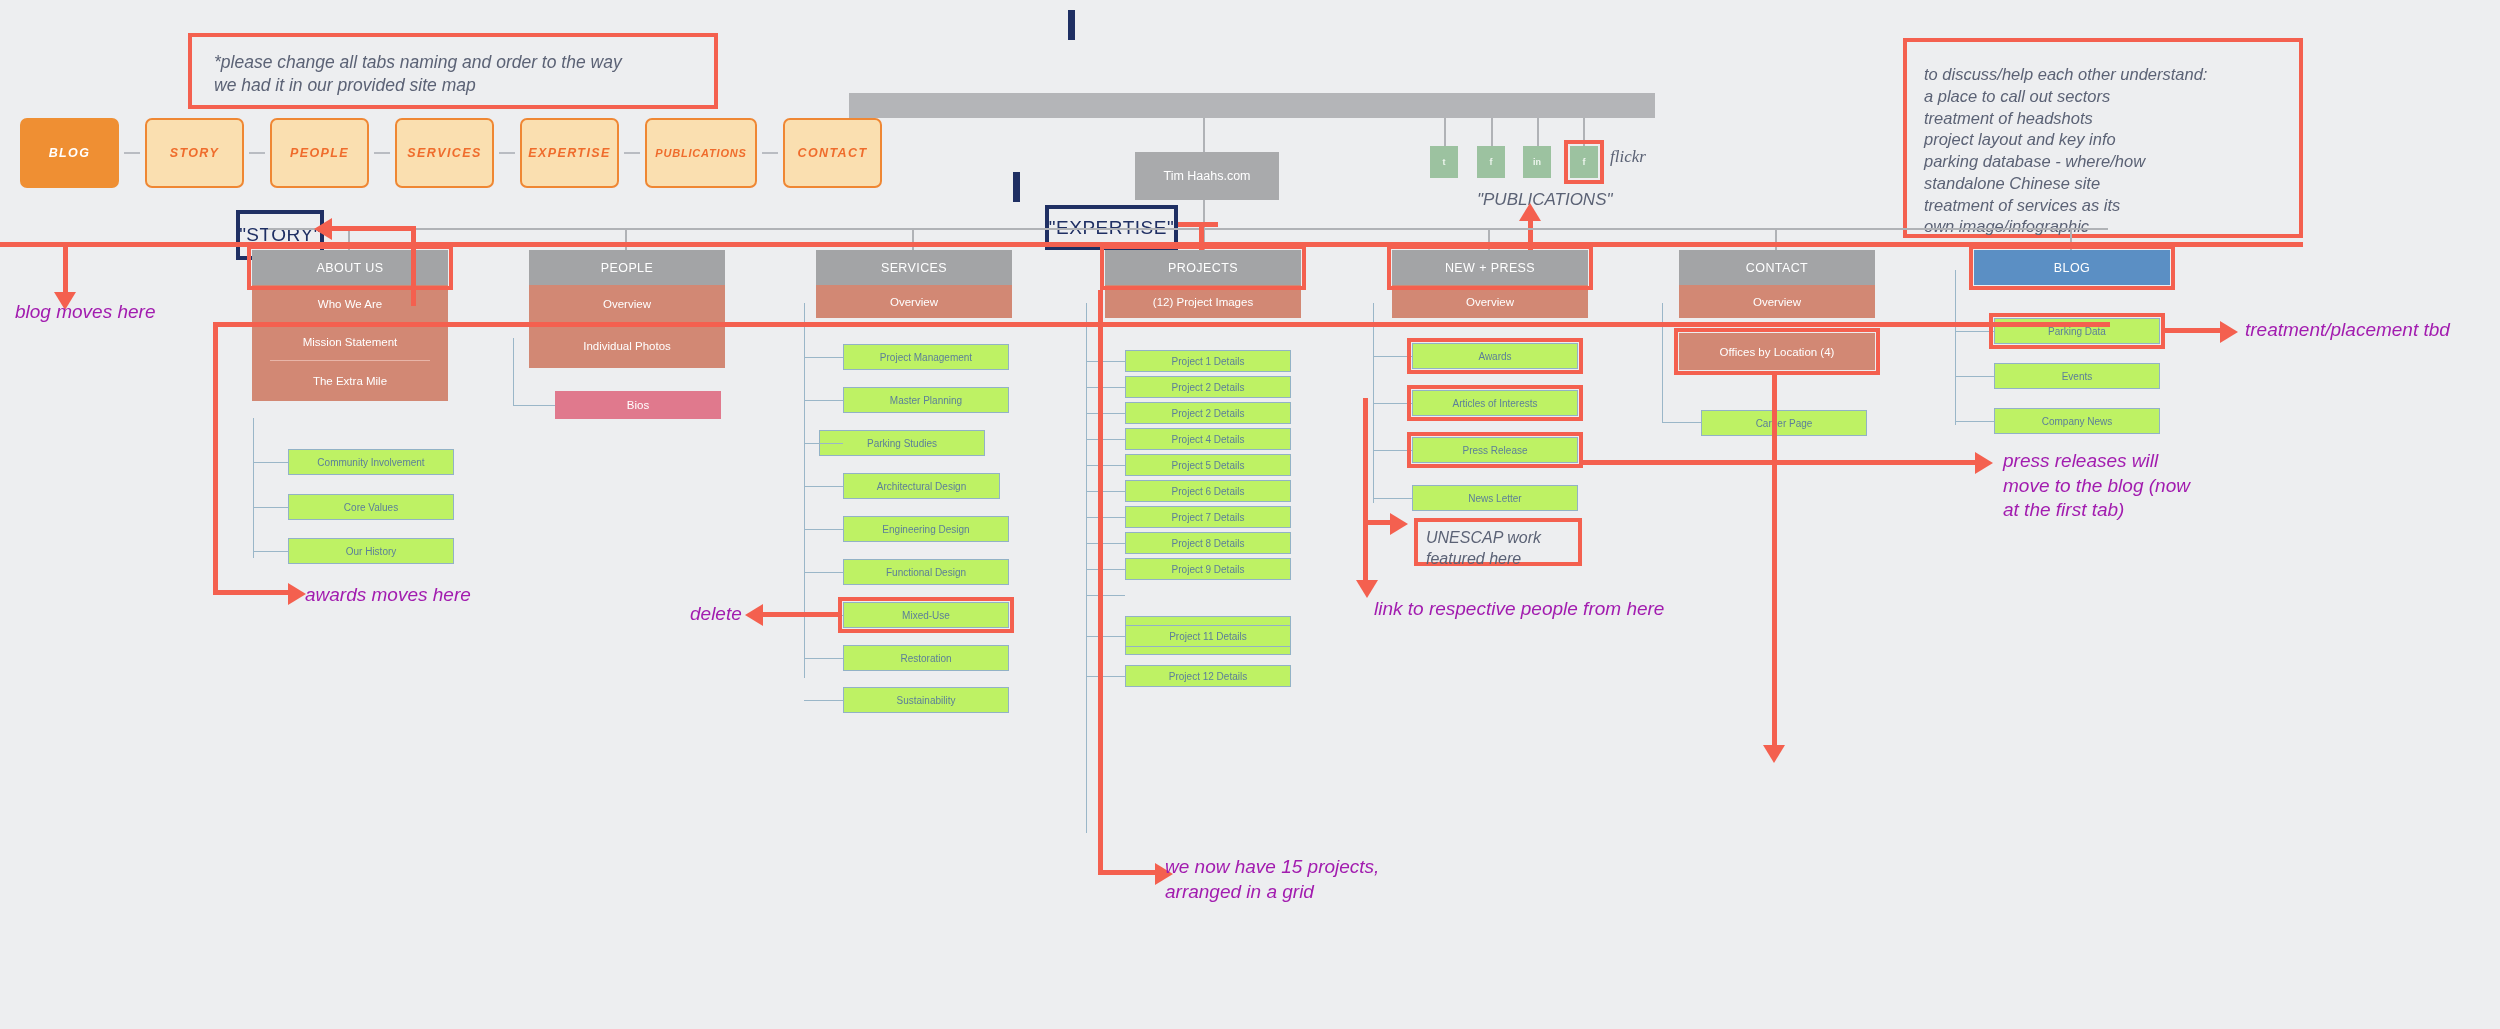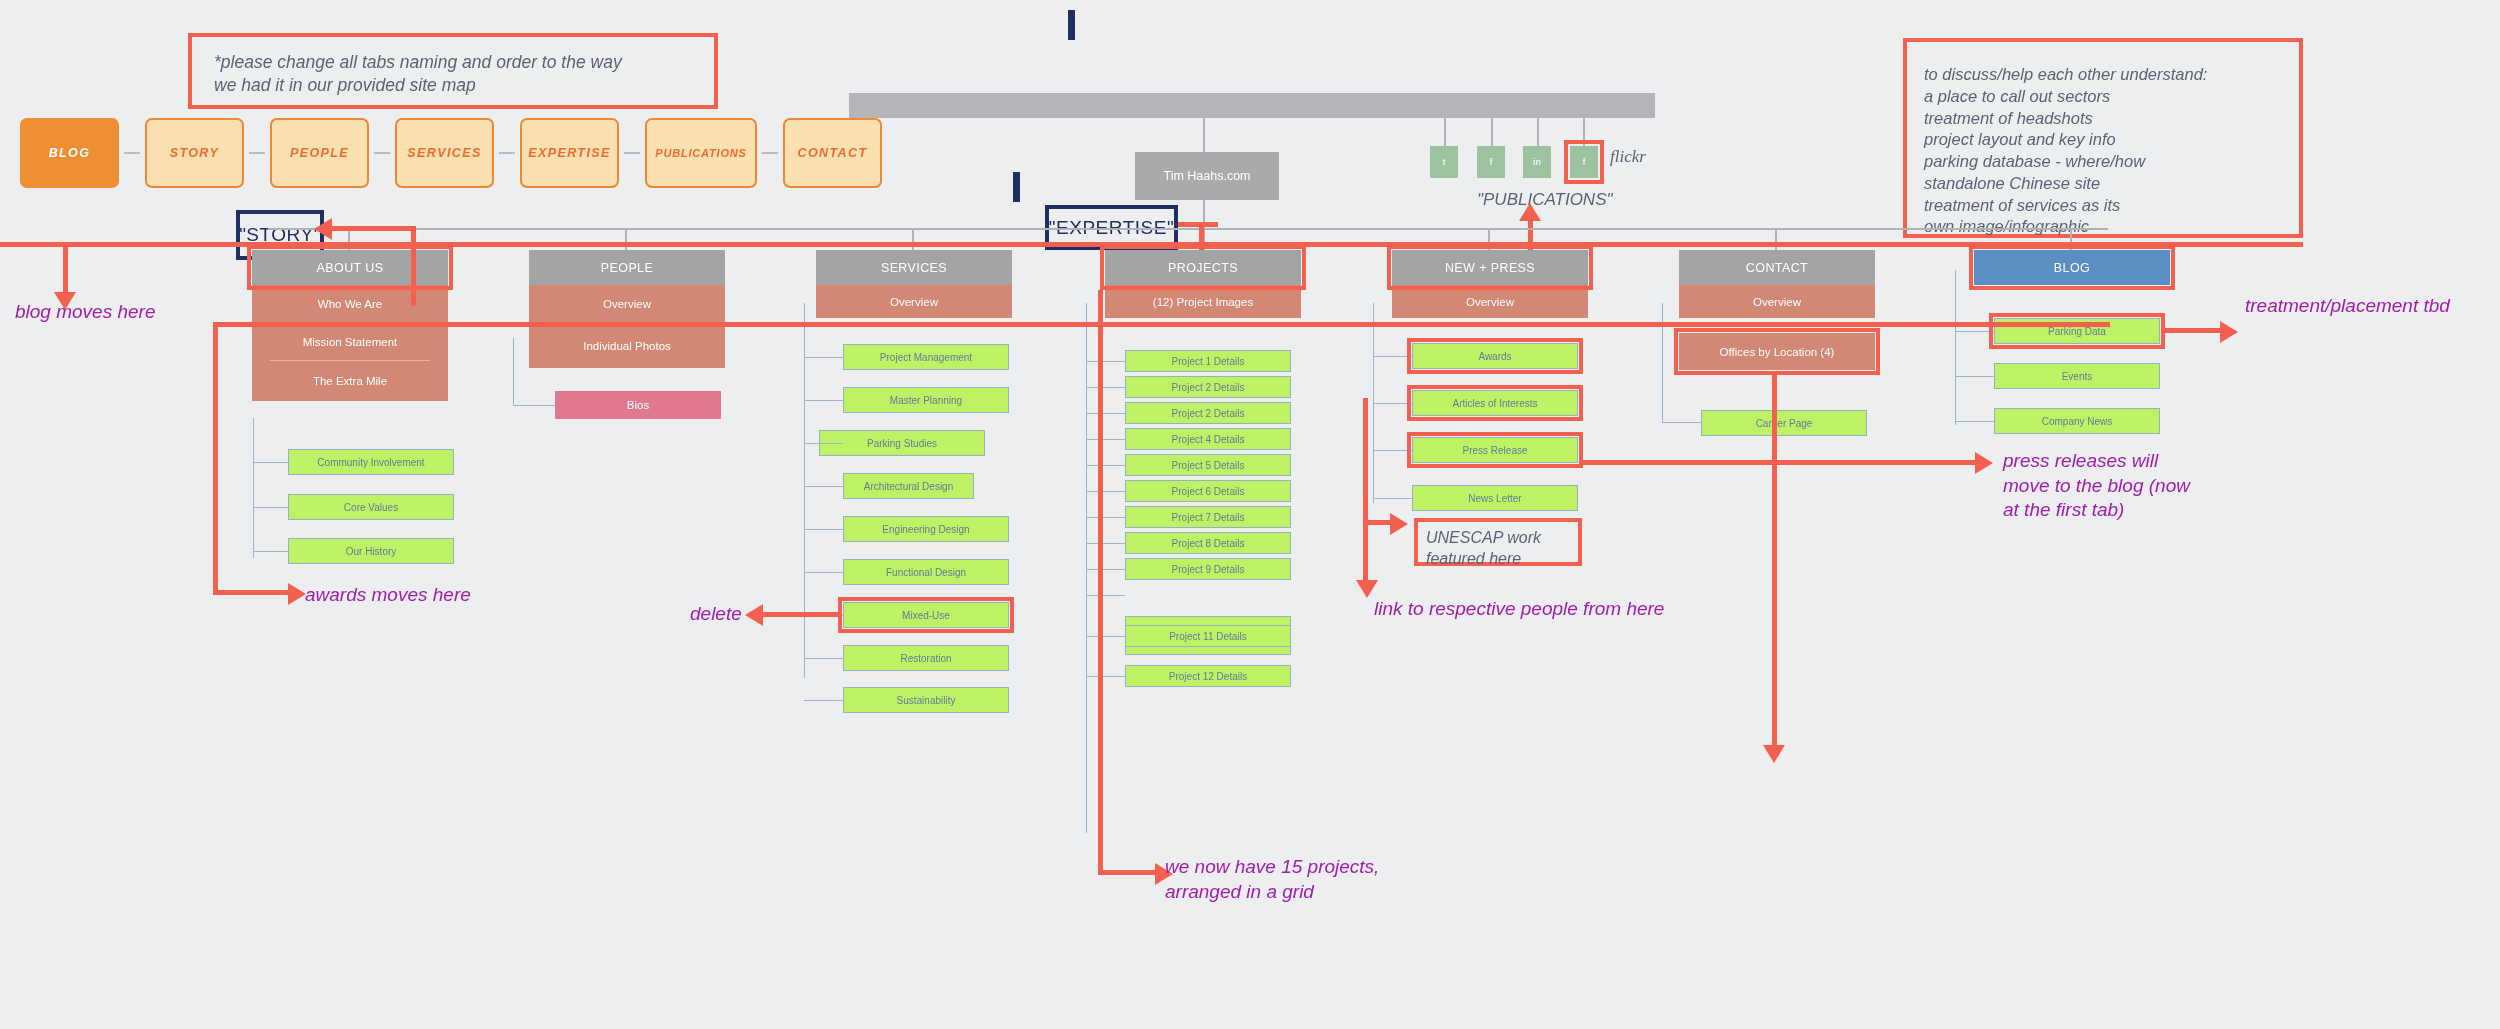--- a/index.html
+++ b/index.html
@@ -202,21 +202,21 @@
   <div class="colhead" style="left:816px;top:250px;width:196px;height:35px;">SERVICES</div>
   <div class="sub" style="left:816px;top:285px;width:196px;height:33px;">Overview</div>
 
   <div class="conn" style="left:804px;top:303px;width:1px;height:375px;"></div>
   <div class="leaf" style="left:843px;top:344px;width:166px;height:26px;">Project Management</div>
   <div class="conn" style="left:804px;top:357px;width:39px;height:1px;"></div>
   <div class="leaf" style="left:843px;top:387px;width:166px;height:26px;">Master Planning</div>
   <div class="conn" style="left:804px;top:400px;width:39px;height:1px;"></div>
   <div class="leaf" style="left:819px;top:430px;width:166px;height:26px;">Parking Studies</div>
   <div class="conn" style="left:804px;top:443px;width:39px;height:1px;"></div>
-  <div class="leaf" style="left:843px;top:473px;width:131px;height:26px;">Architectural Design</div>
+  <div class="leaf" style="left:843px;top:473px;width:157px;height:26px;">Architectural Design</div>
   <div class="conn" style="left:804px;top:486px;width:39px;height:1px;"></div>
   <div class="leaf" style="left:843px;top:516px;width:166px;height:26px;">Engineering Design</div>
   <div class="conn" style="left:804px;top:529px;width:39px;height:1px;"></div>
   <div class="leaf" style="left:843px;top:559px;width:166px;height:26px;">Functional Design</div>
   <div class="conn" style="left:804px;top:572px;width:39px;height:1px;"></div>
   <div class="leaf" style="left:843px;top:602px;width:166px;height:26px;">Mixed-Use</div>
   <div class="conn" style="left:804px;top:615px;width:39px;height:1px;"></div>
   <div class="leaf" style="left:843px;top:645px;width:166px;height:26px;">Restoration</div>
   <div class="conn" style="left:804px;top:658px;width:39px;height:1px;"></div>
   <div class="leaf" style="left:843px;top:687px;width:166px;height:26px;">Sustainability</div>
@@ -339,15 +339,15 @@
 at the first tab)</div>
 
   <div class="rbox" style="left:1674px;top:328px;width:206px;height:47px;"></div>
   <div class="rline" style="left:1772px;top:375px;width:5px;height:375px;"></div>
   <div class="rarrow down" style="left:1763px;top:745px;"></div>
 
   <div class="rbox" style="left:1969px;top:245px;width:206px;height:45px;"></div>
   <div class="rbox" style="left:1989px;top:313px;width:176px;height:36px;"></div>
   <div class="rline" style="left:2163px;top:328px;width:62px;height:5px;"></div>
   <div class="rarrow right" style="left:2220px;top:321px;"></div>
-  <div class="anno" style="left:2245px;top:294px;font-size:19px;">treatment/placement tbd</div>
+  <div class="anno" style="left:2245px;top:318px;font-size:19px;">treatment/placement tbd</div>
 
 </div>
 
 </body></html>

